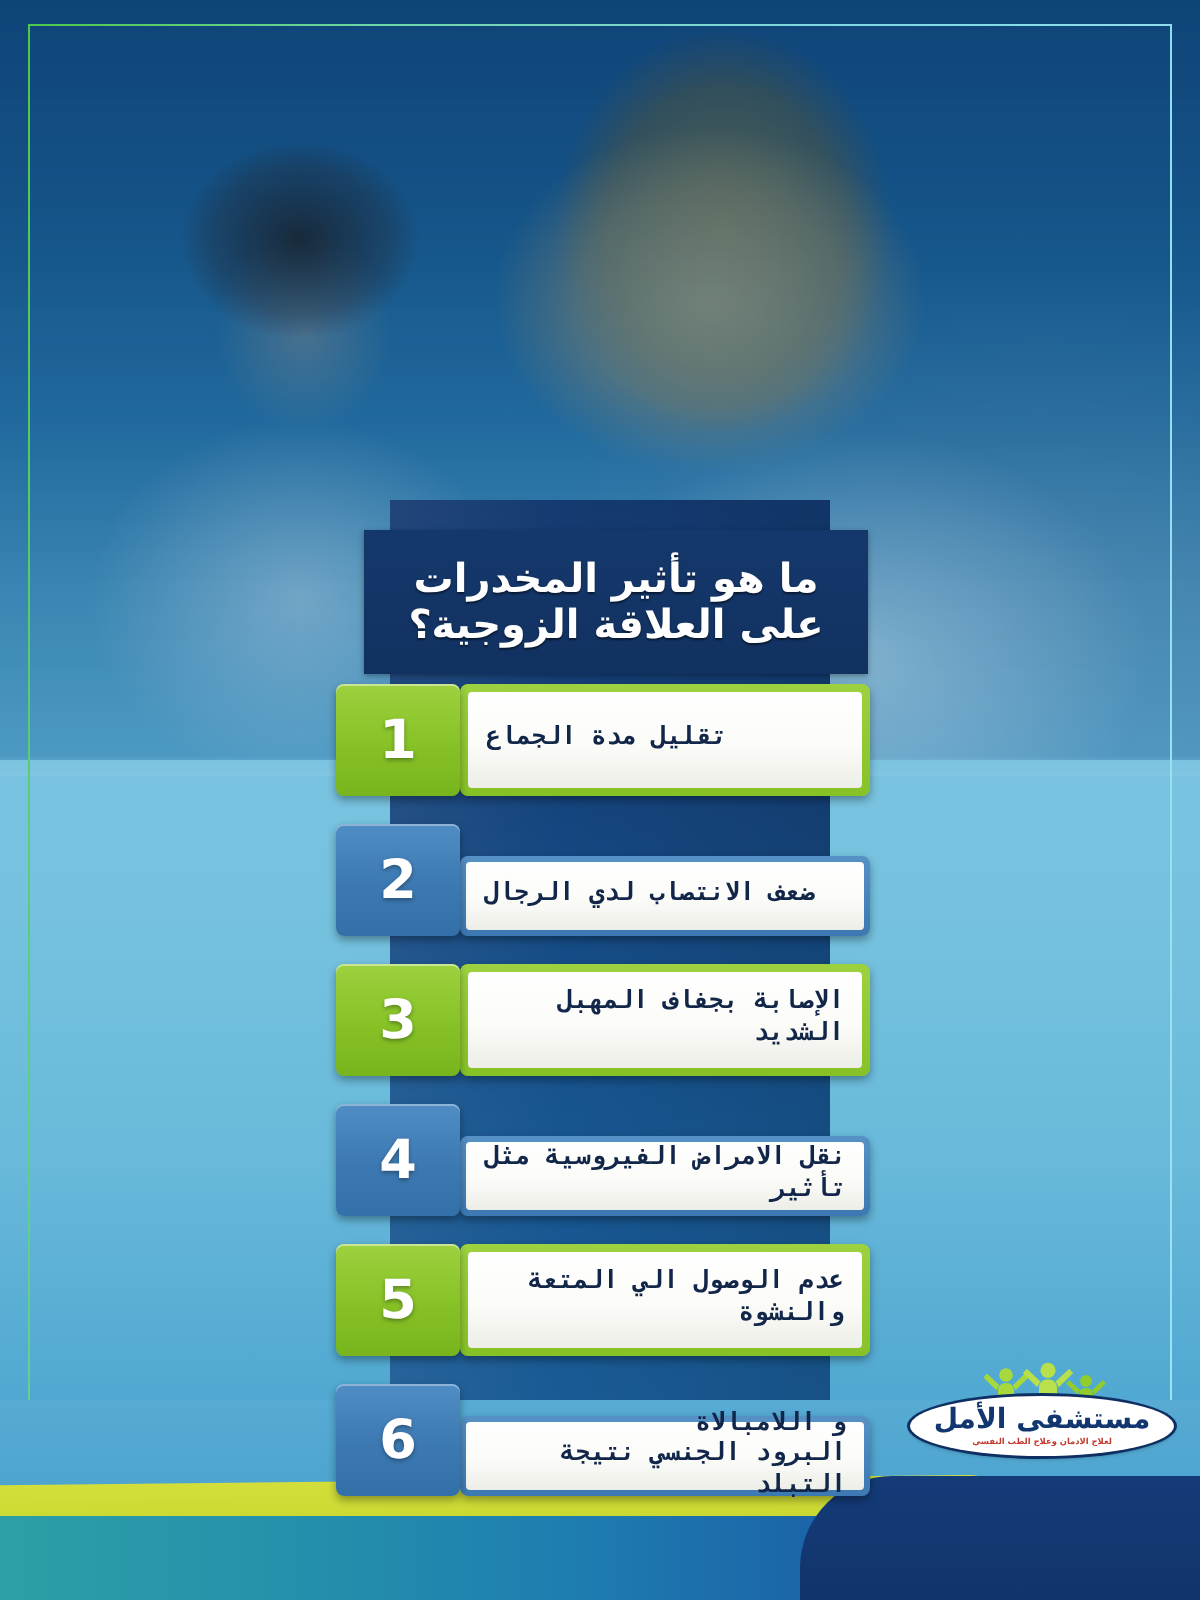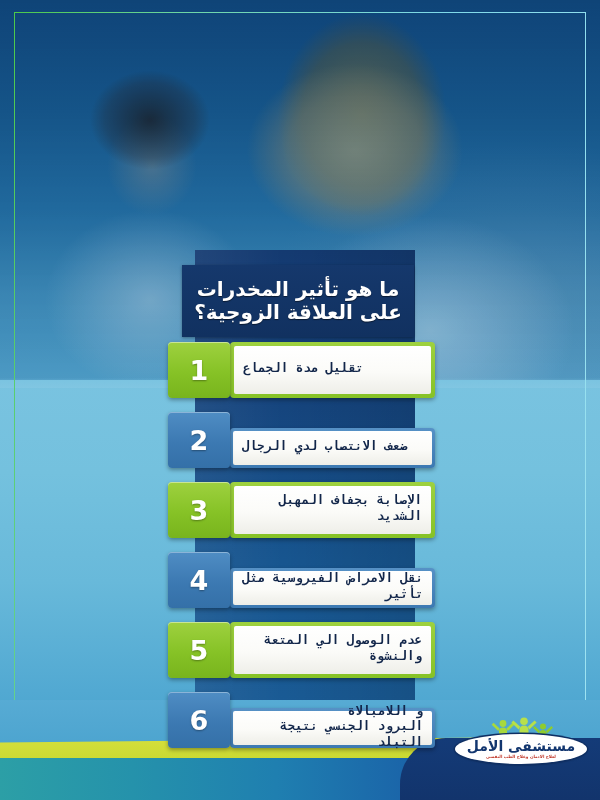--- a/index.html
+++ b/index.html
@@ -57,21 +57,21 @@
     background:linear-gradient(180deg,#14386e 0%,#14386e 16%,#154campo 16%,#17457f 100%);
     background:linear-gradient(180deg,#143a71 0%,#15447d 30%,#17558f 62%,#1a5c96 100%);
   }
   .spine-sheen{
     position:absolute;left:195px;top:250px;width:220px;height:500px;
     background:linear-gradient(90deg,rgba(255,255,255,.06) 0%,rgba(255,255,255,.00) 40%,rgba(0,0,0,.10) 100%);
   }
 
   
   .title-box{
-    position:absolute;left:182px;top:265px;width:232px;height:72px;
+    position:absolute;left:182px;top:265px;width:252px;height:72px;
     background:linear-gradient(180deg,#15386c 0%,#113160 100%);
     display:flex;flex-direction:column;align-items:center;justify-content:center;
     gap:1px;
     box-shadow:0 1px 3px rgba(0,0,0,.35);
   }
   .title-box .tl{
     color:#ffffff;font-weight:bold;font-size:20px;letter-spacing:0px;
     line-height:1.08;white-space:nowrap;text-shadow:0 1px 1px rgba(0,0,0,.5);
   }
 
@@ -153,21 +153,21 @@
     position:absolute;left:0;top:58px;width:420px;height:42px;
     display:flex;align-items:center;gap:7px;
     padding-left:22px;direction:ltr;
   }
   .contact .txt{color:#fff;font-weight:bold;font-size:13px;letter-spacing:.2px;}
   .contact .dash{color:#dfe9ef;font-weight:bold;font-size:13px;padding:0 2px;}
   .ico{width:17px;height:17px;flex:0 0 17px;}
 
   
   .logo{
-    position:absolute;left:455px;top:716px;width:132px;height:58px;
+    position:absolute;left:455px;top:680px;width:132px;height:58px;
   }
   .logo-people{
     position:absolute;left:28px;top:0;width:78px;height:28px;
   }
   .logo-oval{
     position:absolute;left:0;top:18px;width:132px;height:30px;
     background:#ffffff;border-radius:50%/50%;
     box-shadow:0 0 0 1.5px #0f2f63, 0 1px 2px rgba(0,0,0,.4);
     display:flex;flex-direction:column;align-items:center;justify-content:center;
   }

